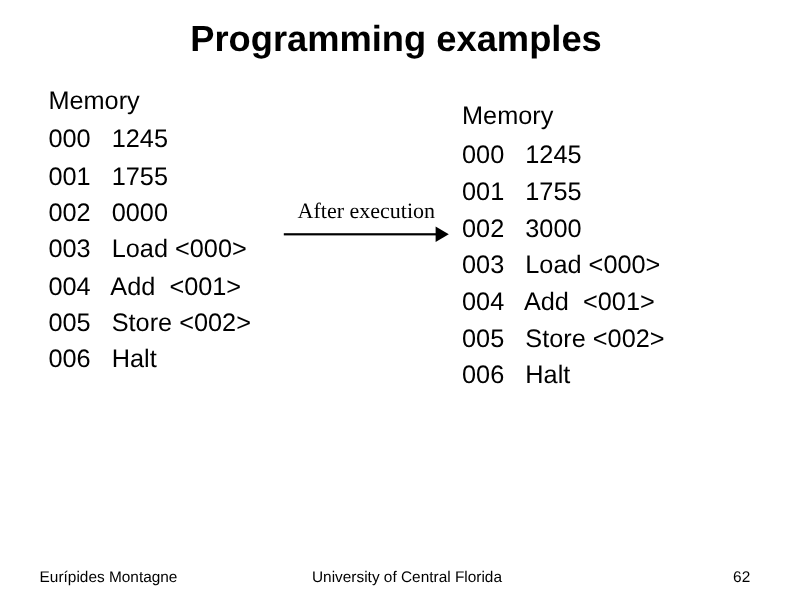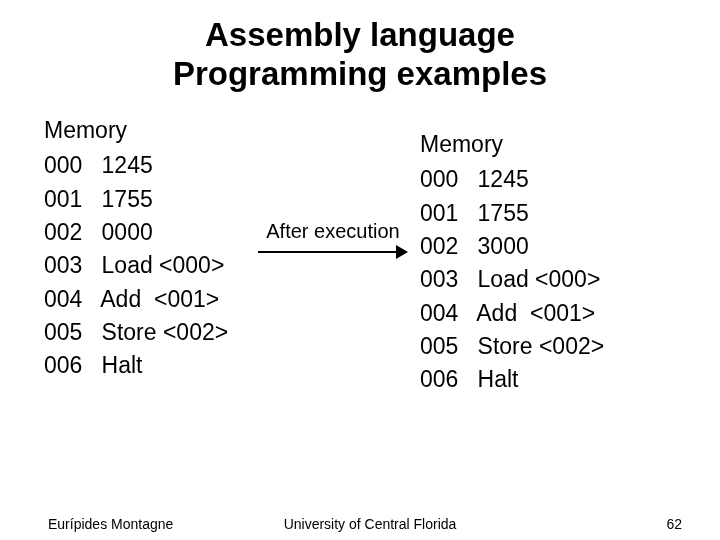--- a/index.html
+++ b/index.html
@@ -32,21 +32,21 @@
   .mem-row { white-space: pre; }
   .mem-header { margin-bottom: 2px; }
   .after {
     position: absolute;
     left: 258px;
     top: 106px;
     width: 150px;
     text-align: center;
   }
   .after-label {
-    font-family: Liberation Sans, sans-serif;
+    font-family: Liberation Serif, serif;
     font-size: 20px;
   }
   .arrow {
     position: relative;
     margin-top: 2px;
     height: 14px;
   }
   .arrow-line {
     position: absolute;
     left: 0; right: 10px;
@@ -62,29 +62,28 @@
     border-top: 7px solid transparent;
     border-bottom: 7px solid transparent;
     border-left: 12px solid #000;
   }
   .footer {
     position: absolute;
     bottom: 24px;
     left: 0; right: 0;
     font-size: 14px;
   }
-  .footer-left { position: absolute; left: 48px; }
+  .footer-left { position: absolute; left: 36px; }
   .footer-center { position: absolute; left: 0; right: 0; text-align: center; padding-left: 20px; }
   .footer-right { position: absolute; right: 38px; }
 </style>
 </head>
 <body>
 
 <div class="title">
-  <div>Assembly  language</div>
   <div>Programming examples</div>
 </div>
 
 <div class="content">
 
   <div class="mem-block mem-left">
     <div class="mem-header">Memory</div>
     <div class="mem-row"><span>000</span>   <span>1245</span></div>
     <div class="mem-row"><span>001</span>   <span>1755</span></div>
     <div class="mem-row"><span>002</span>   <span>0000</span></div>

